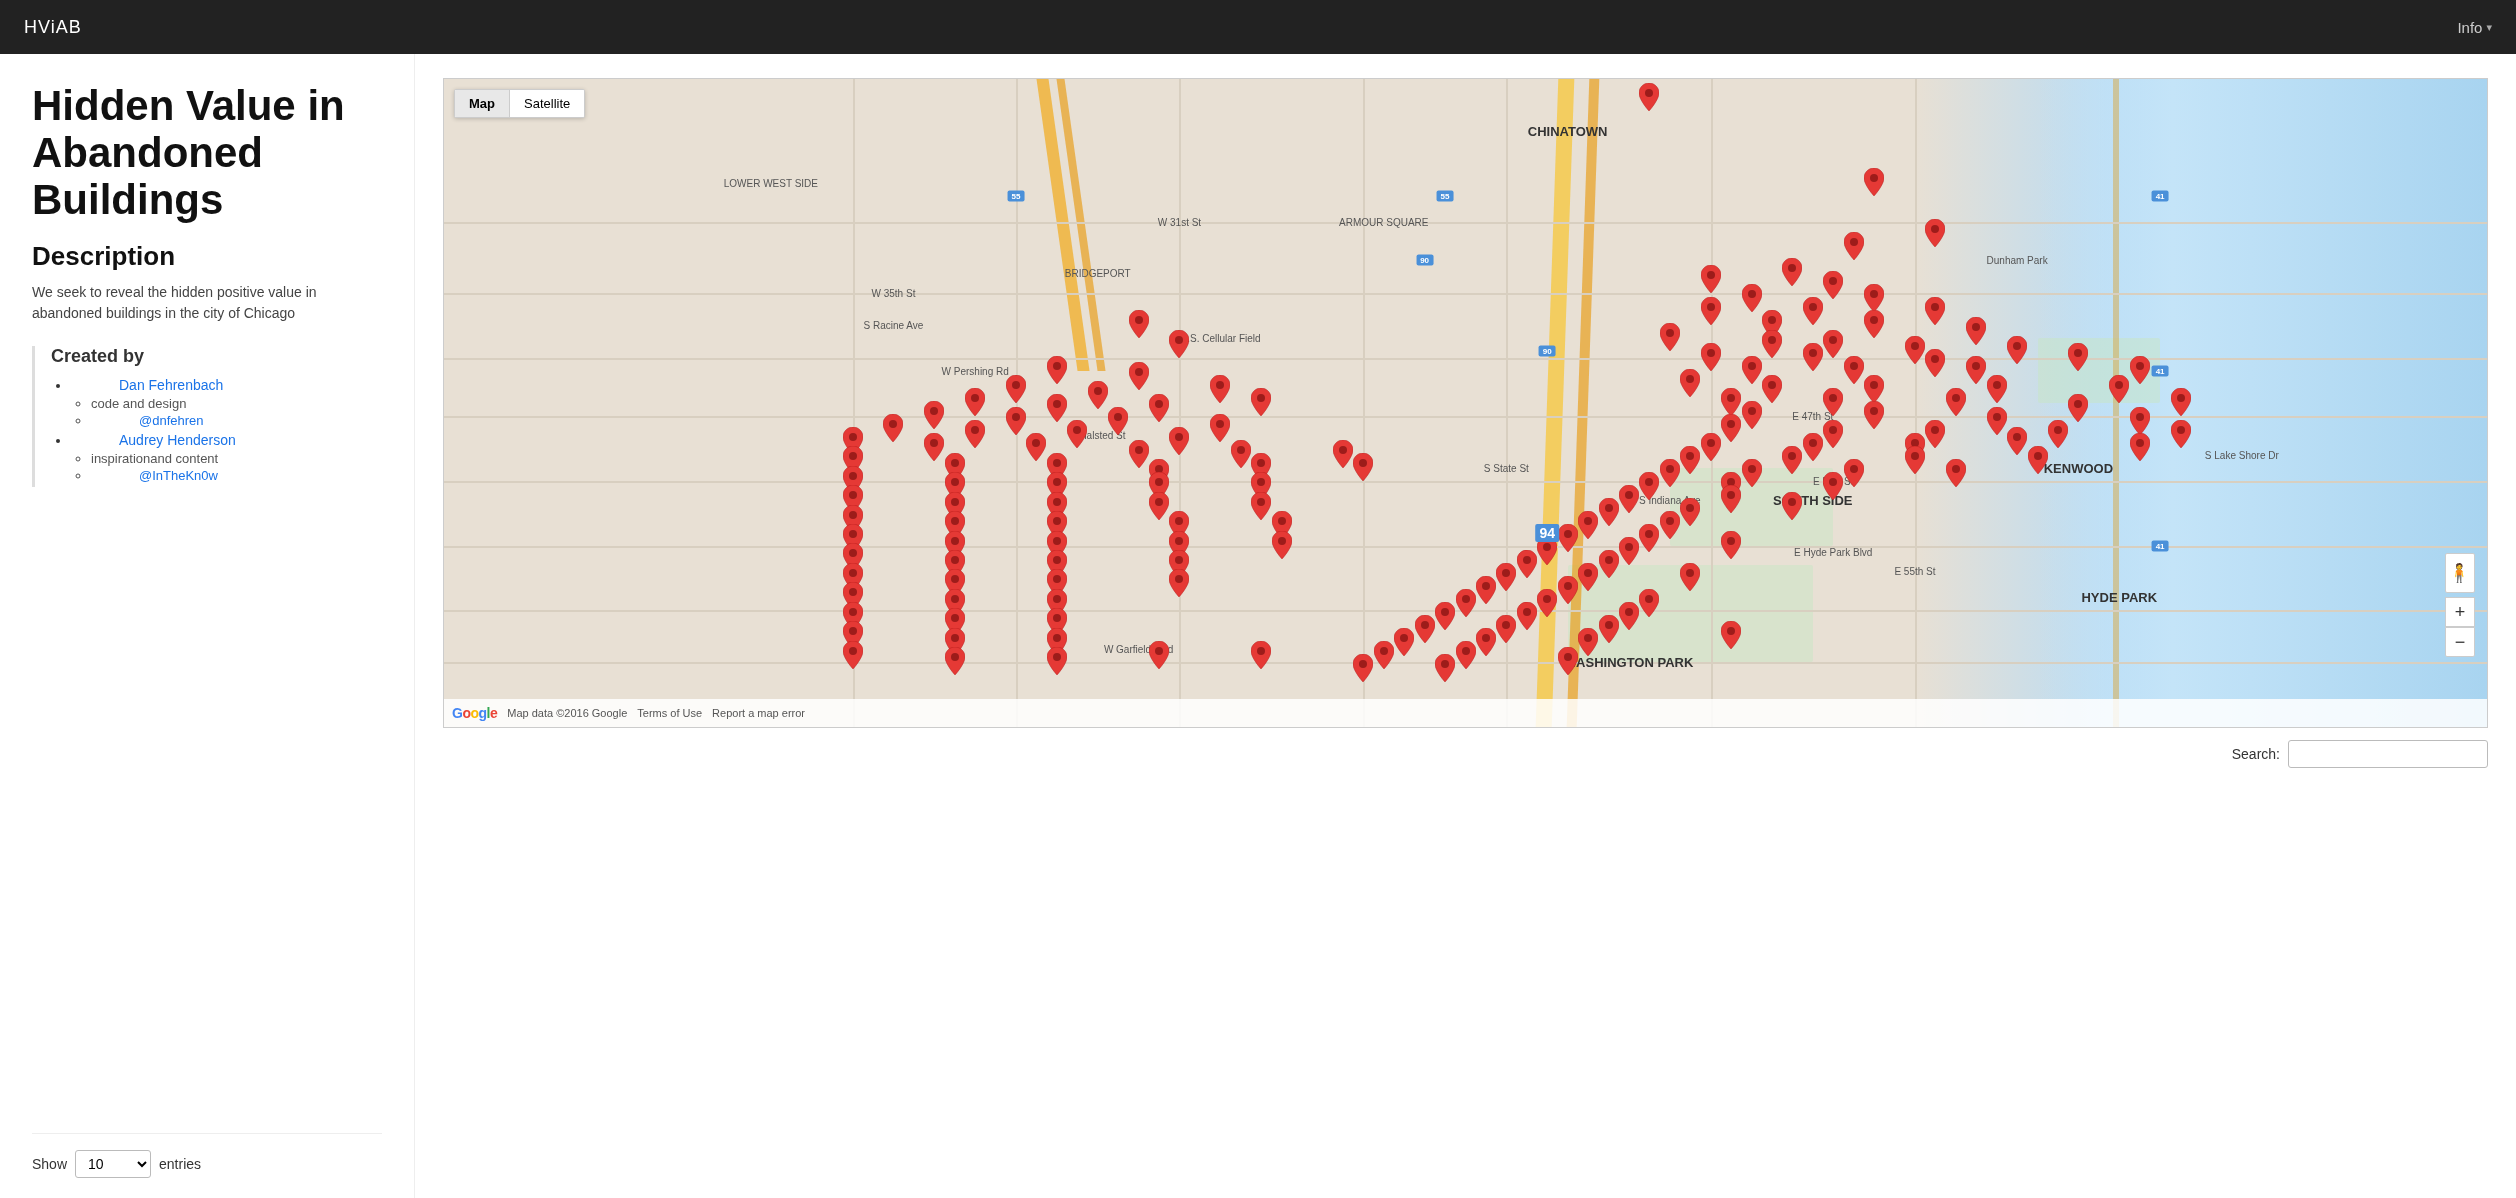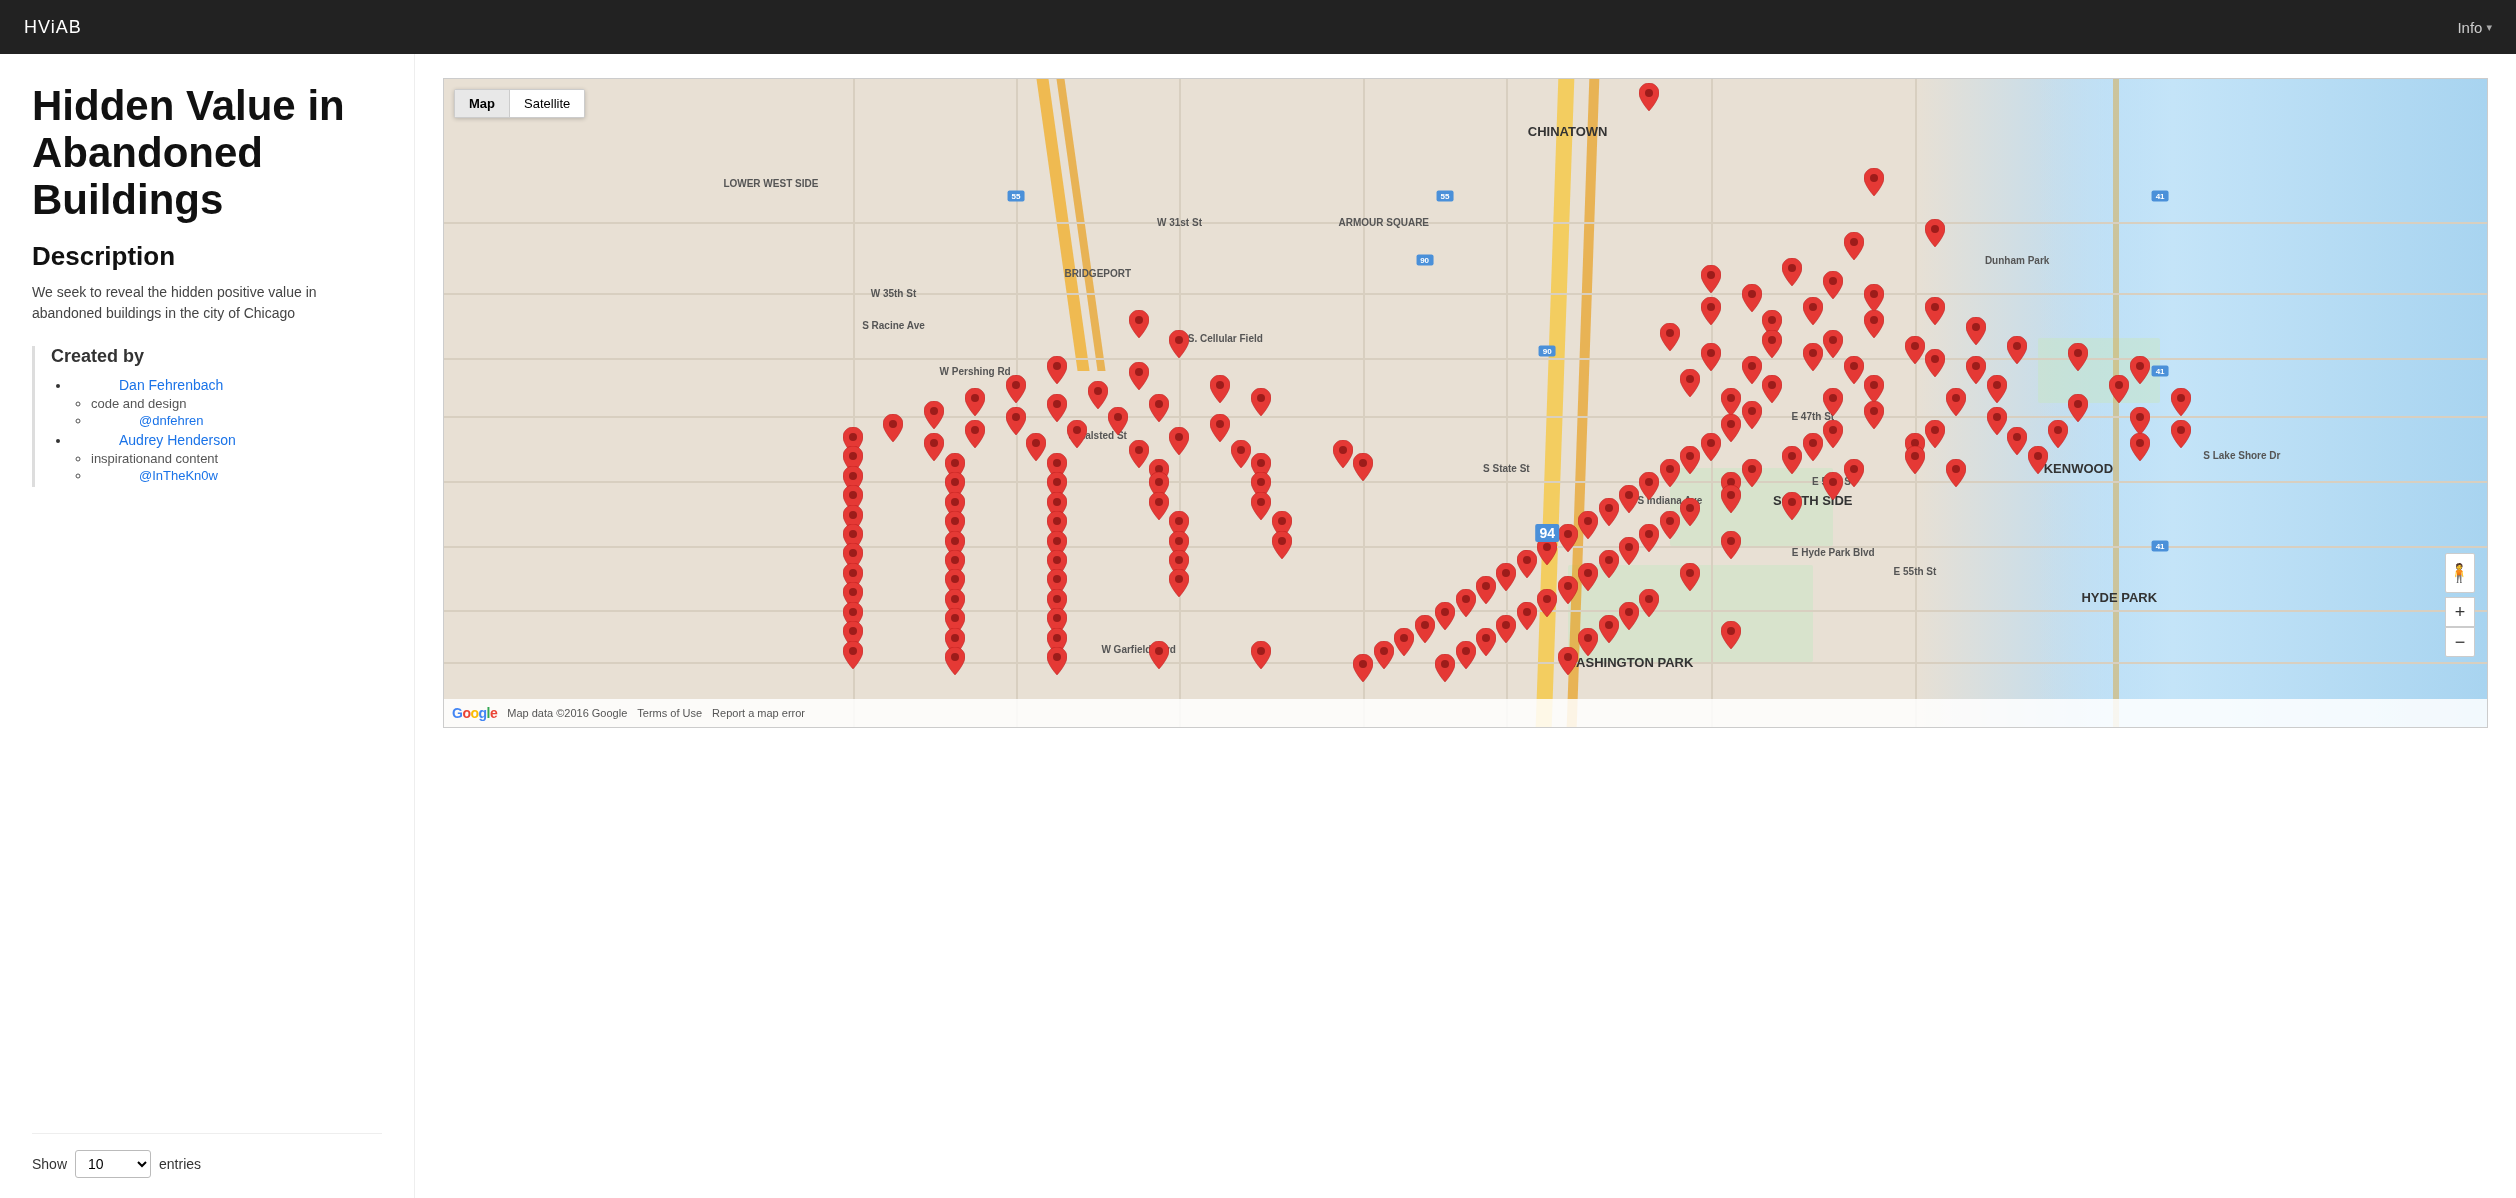--- a/index.html
+++ b/index.html
@@ -296,21 +296,21 @@
       width: 100%;
       height: 100%;
     }
 
     
     .map-label {
       position: absolute;
       font-size: 10px;
       color: #555;
       font-family: Arial, sans-serif;
-      font-weight: 700;
+      font-weight: 400;
       pointer-events: none;
       white-space: nowrap;
     }
     .map-label.bold {
       font-weight: 700;
       color: #333;
       font-size: 13px;
     }
 
     
@@ -1169,15 +1169,19 @@
         <span class="google-logo">
           <span>G</span><span>o</span><span>o</span><span>g</span><span>l</span><span>e</span>
         </span>
         <span>Map data ©2016 Google</span>
         <a href="#">Terms of Use</a>
         <a href="#">Report a map error</a>
       </div>
 
     </div>
 
+    <div id="search-bar">
+      <label>Search:</label>
+      <input type="text" style="">
+    </div>
 
   </div>
 </div>
 
 </body></html>

